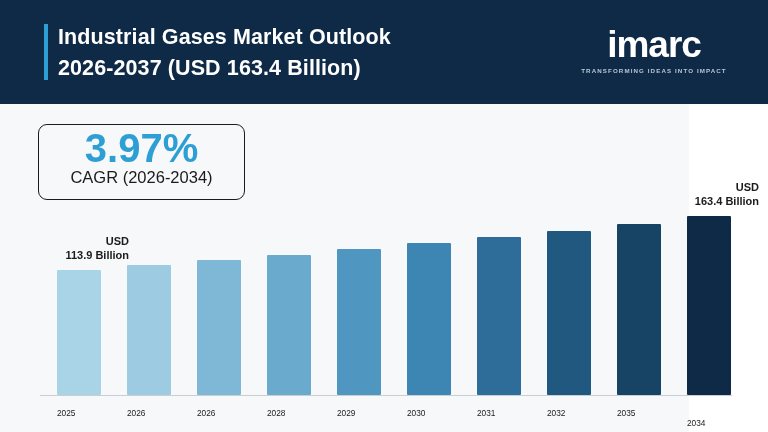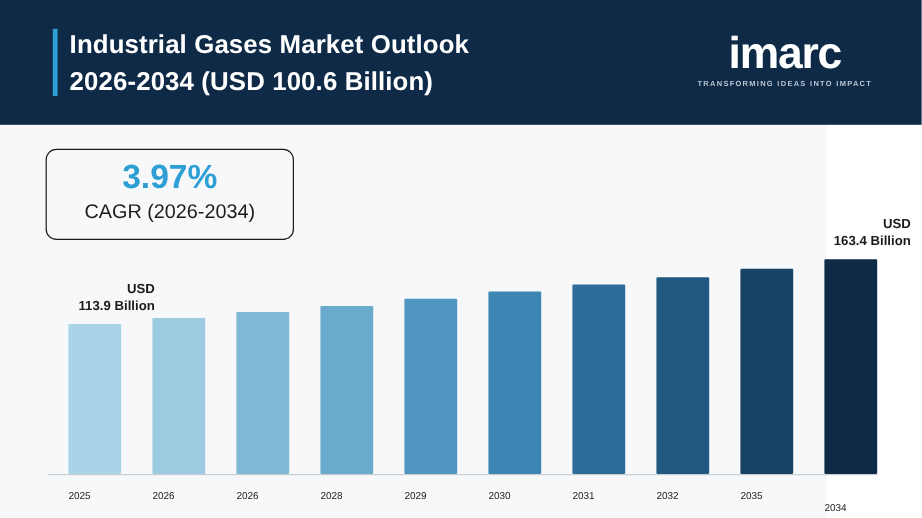--- a/index.html
+++ b/index.html
@@ -39,21 +39,21 @@
     font-weight:bold;
   }
 
   
   .cagr-box{
     position:absolute;left:38px;top:124px;width:207px;height:76px;
     border:1.6px solid #1b1b1b;border-radius:9px;background:#f7f8f9;
     box-sizing:border-box;text-align:center;
   }
   .cagr-value{
-    margin-top:5px;color:#2e9fd4;font-size:28px;font-weight:bold;line-height:36px;
+    margin-top:5px;color:#2e9fd4;font-size:40px;font-weight:bold;line-height:36px;
   }
   .cagr-label{
     color:#1b1b1b;font-size:16.5px;line-height:20px;margin-top:1px;
   }
 
   
   .chart{
     position:absolute;left:0;top:104px;width:768px;height:328px;
   }
   .axis{
@@ -78,21 +78,21 @@
 </style>
 </head>
 <body>
 
 <div class="page">
 
   <div class="header">
     <div class="title-bar"></div>
     <div class="title">
       <span class="l1">Industrial Gases Market Outlook</span>
-      <span class="l2">2026-2034 (USD 100.6 Billion)</span>
+      <span class="l2">2026-2037 (USD 163.4 Billion)</span>
     </div>
     <div class="logo">
       <div class="logo-word">imarc</div>
       <div class="logo-sub">TRANSFORMING IDEAS INTO IMPACT</div>
     </div>
   </div>
 
   <div class="cagr-box">
     <div class="cagr-value">3.97%</div>
     <div class="cagr-label">CAGR (2026-2034)</div>

